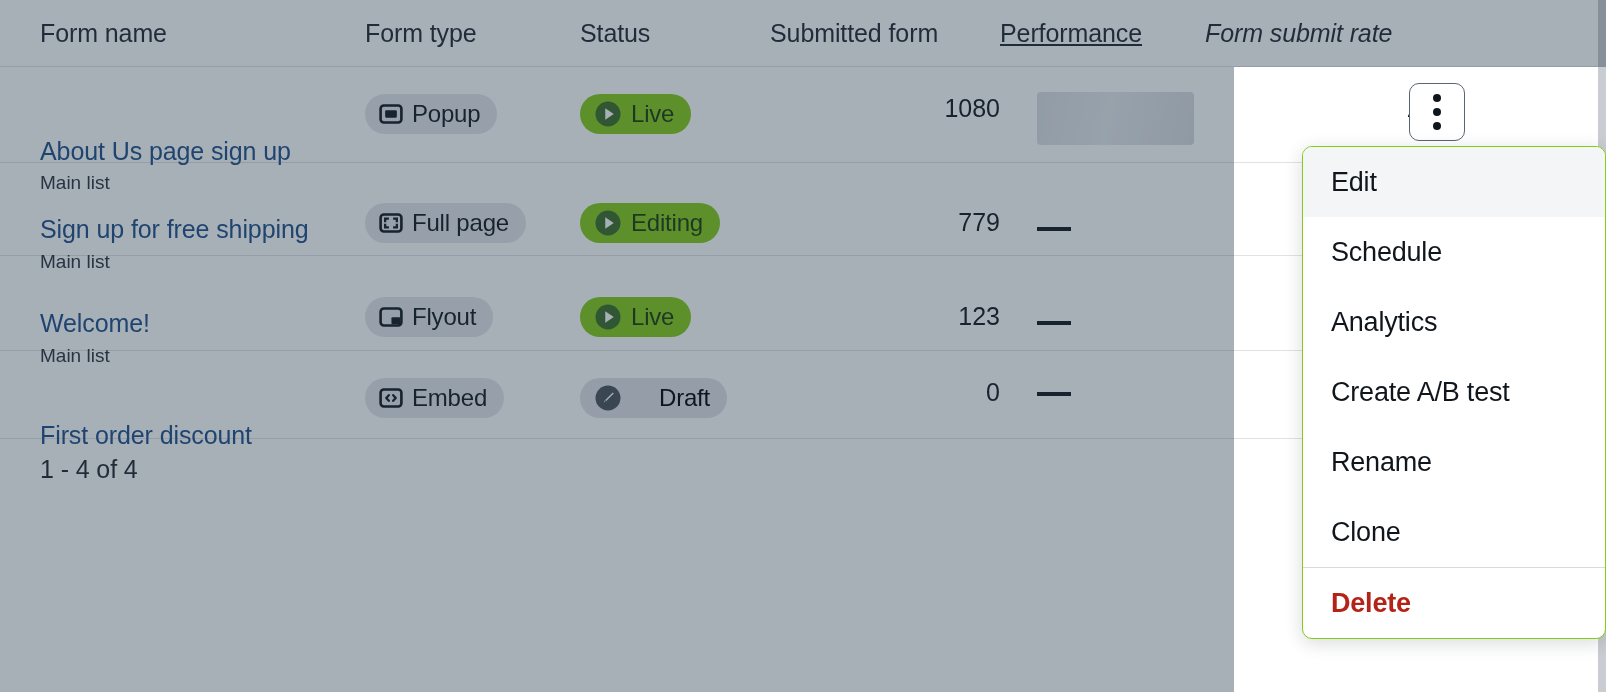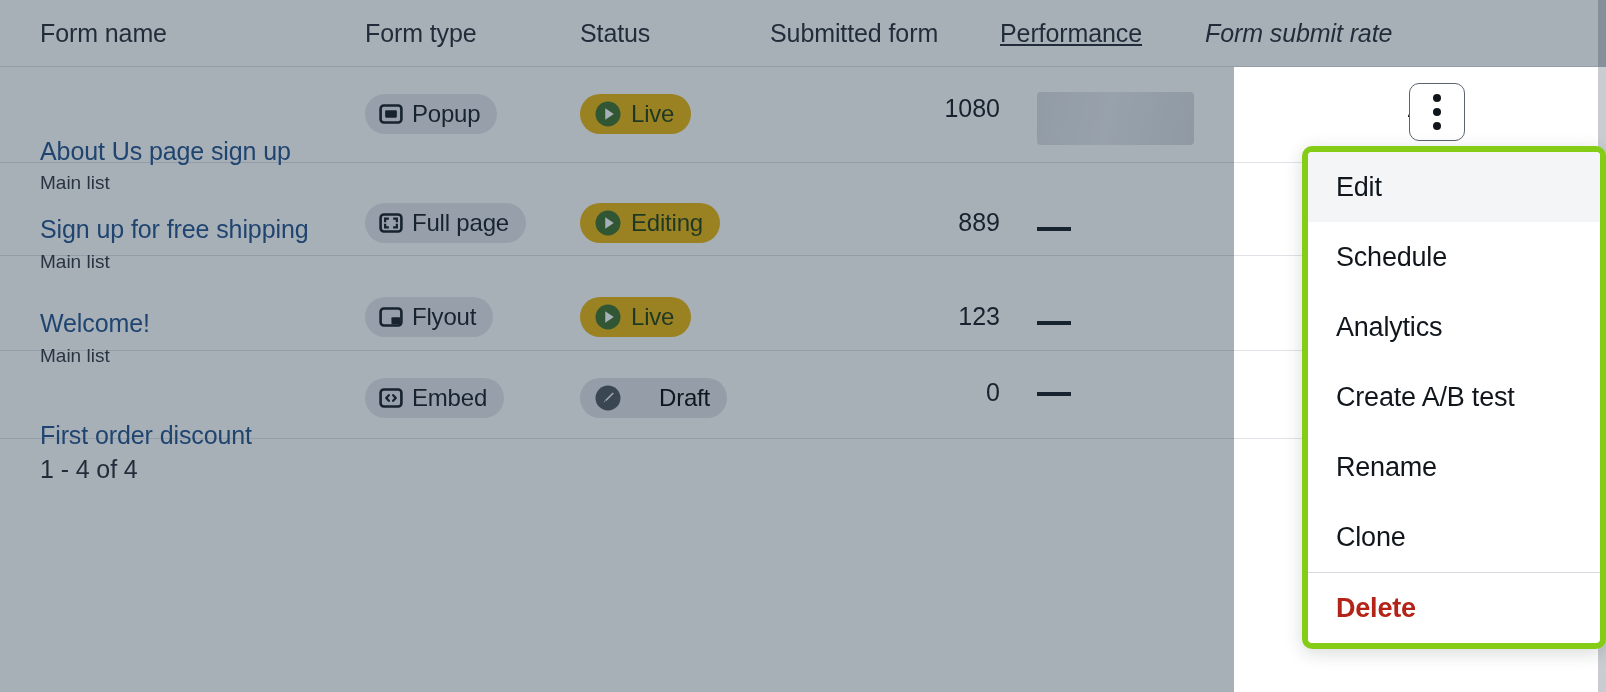--- a/index.html
+++ b/index.html
@@ -96,21 +96,21 @@
     font-size: 24px;
     letter-spacing: -0.2px;
     box-sizing: border-box;
     white-space: nowrap;
   }
   .pill.type {
     background: #e4e7ea;
     color: #10161c;
   }
   .pill.st-live, .pill.st-editing {
-    background: #eab308;
+    background: #84cc16;
     color: #1d3a0b;
   }
   .pill.st-draft {
     background: #dfe2e6;
     color: #000000;
     gap: 36px;
   }
   .pill svg { display: block; flex: none; }
 
   .numcell {
@@ -186,21 +186,21 @@
   
   .dim-left  { left: 0;    top: 67px; width: 1234px; height: 625px; }
 
   
   .menu {
     position: absolute;
     left: 1302px;
     top: 146px;
     width: 304px;
     background: #ffffff;
-    border: 6px solid #84cc16;
+    border: 1px solid #84cc16;
     border-radius: 10px;
     box-shadow: 0 4px 18px rgba(16, 22, 28, 0.16);
     box-sizing: border-box;
     overflow: hidden;
   }
   .menu-item {
     height: 70px;
     display: flex;
     align-items: center;
     padding-left: 28px;
@@ -320,21 +320,21 @@
           <span class="pill st-editing">
             <span>
               <svg width="30" height="30" viewBox="0 0 24 24">
                   <circle cx="12" cy="12" r="10" fill="#3a6b26"></circle>
                   <path d="M9.8 7.4 L16.6 12 L9.8 16.6 Z" fill="#ffffff"></path>
                 </svg>
             </span>
             <span>Editing</span>
           </span>
         </div>
-        <div class="c-sub cellpad numcell">889</div>
+        <div class="c-sub cellpad numcell">779</div>
         <div class="c-perf cellpad">
           <span class="dash"></span>
         </div>
         <div class="c-rate cellpad">
           <span class="ratecell"></span>
         </div>
       </div>
 
       <div class="row r2">
         <div class="c-name cellpad">

